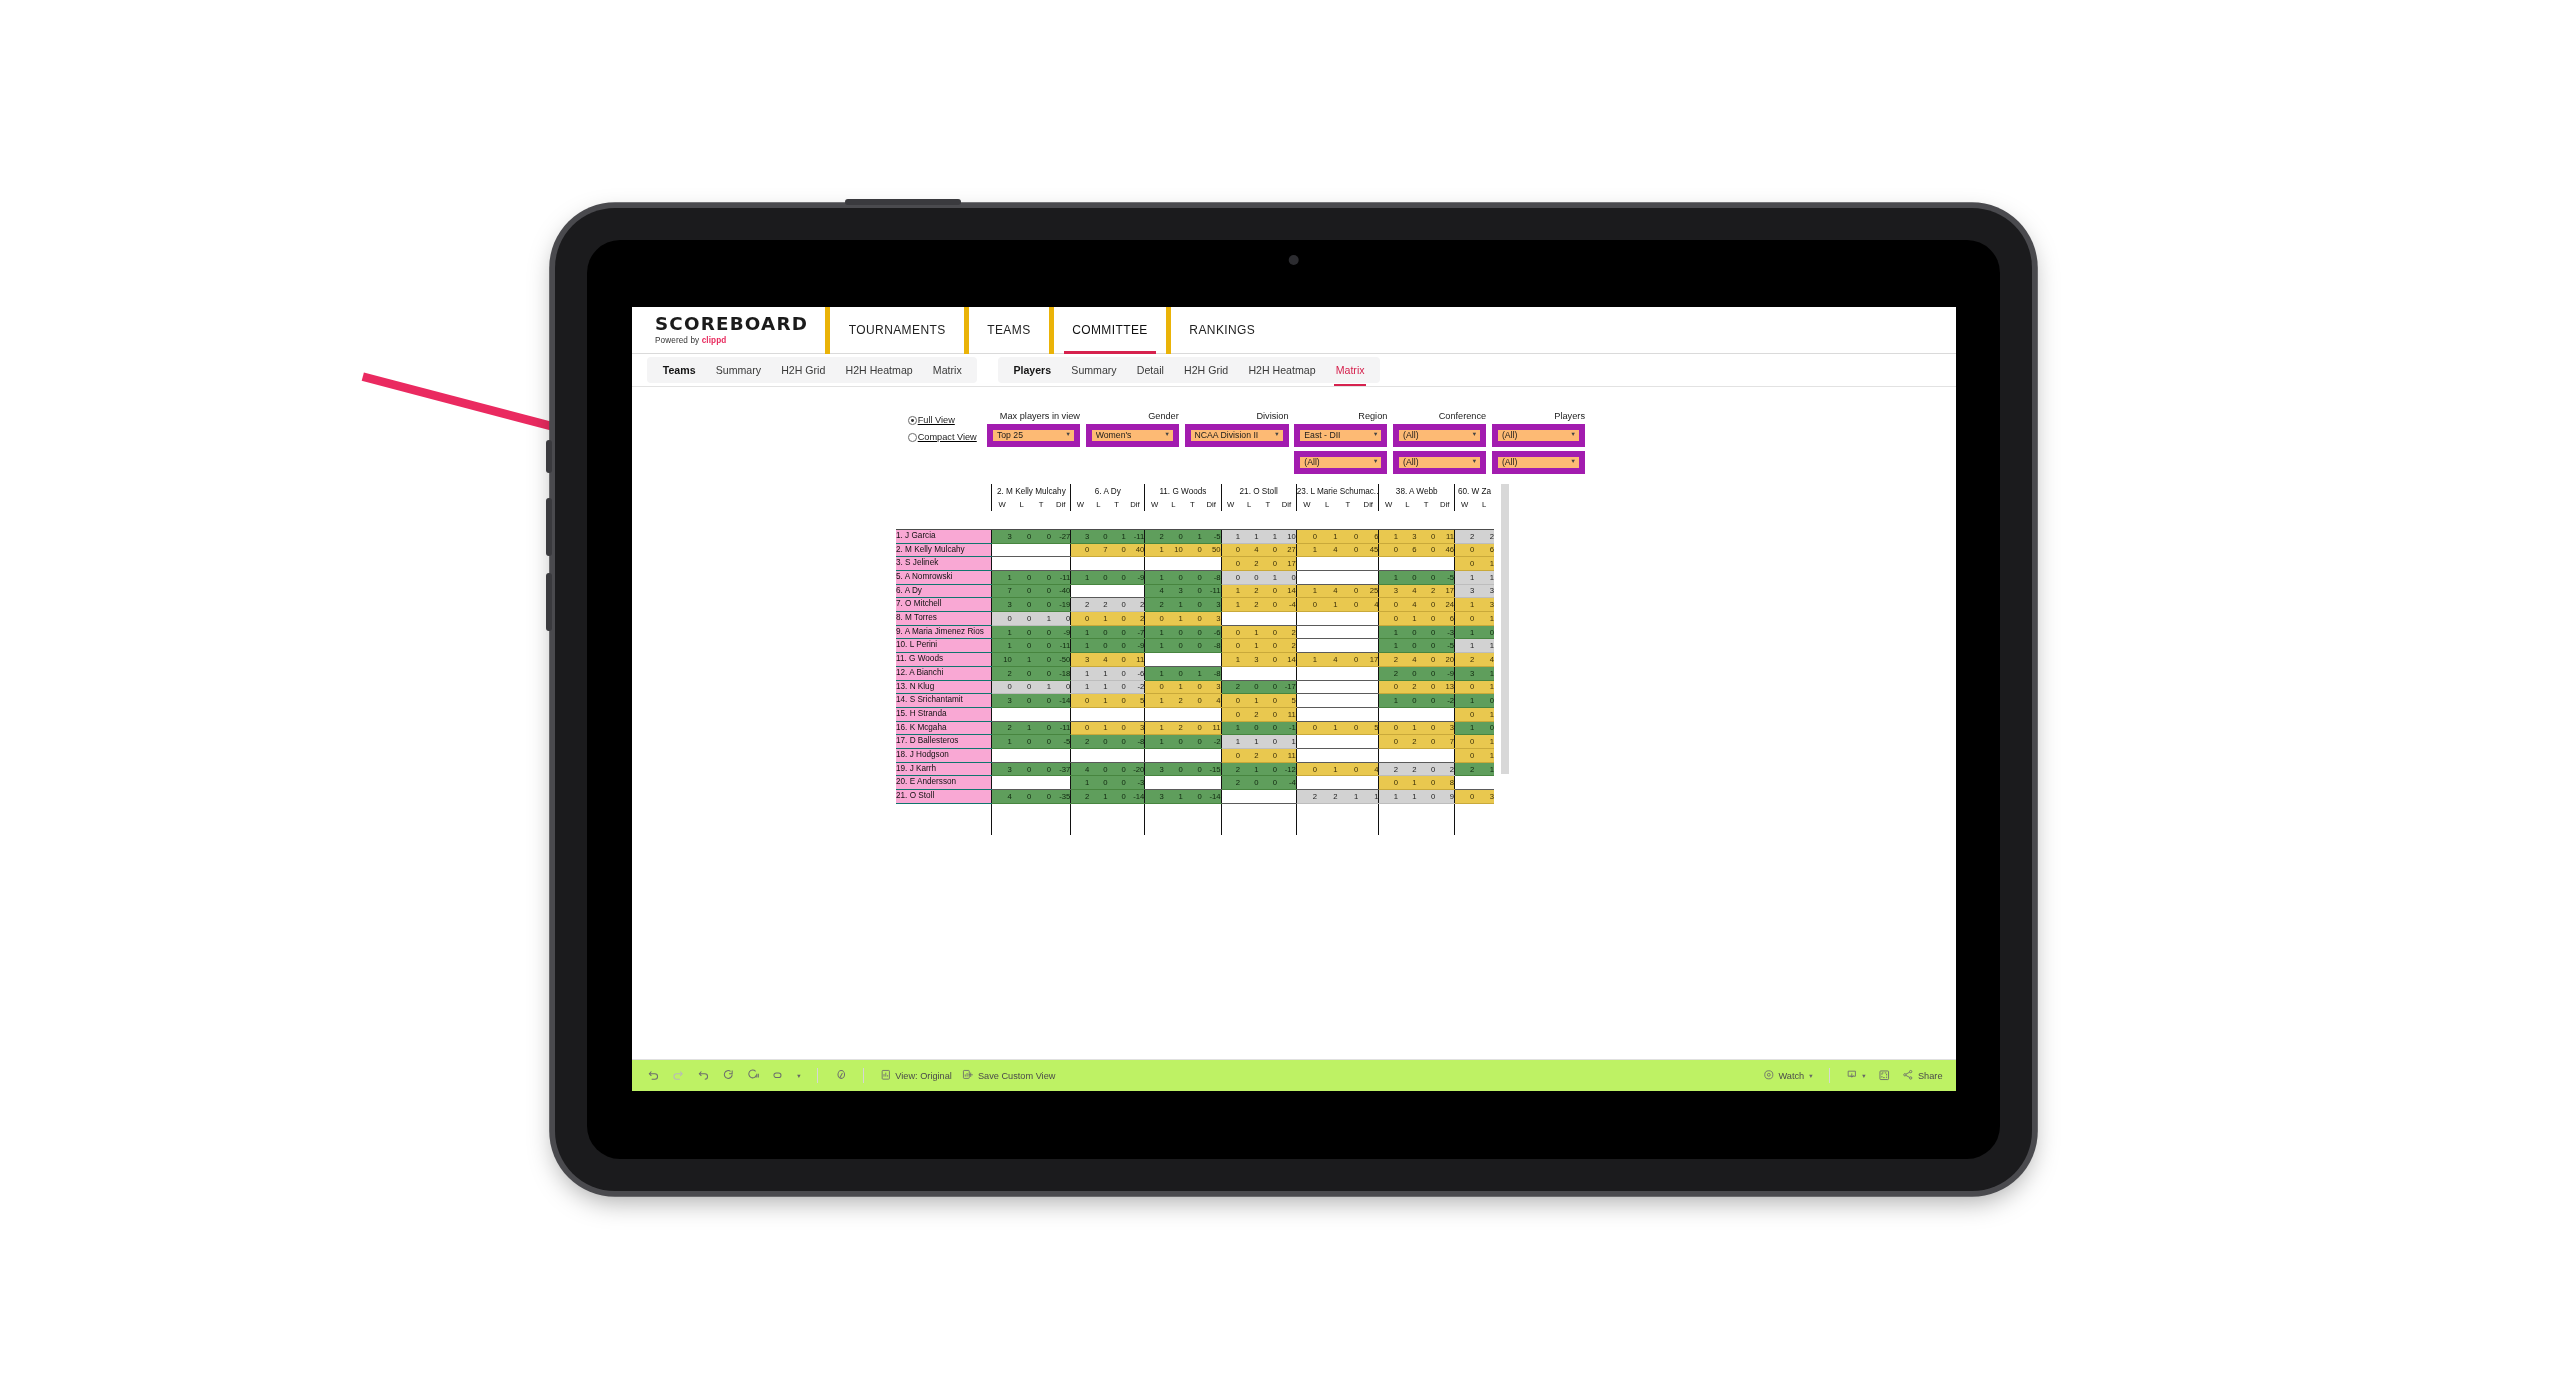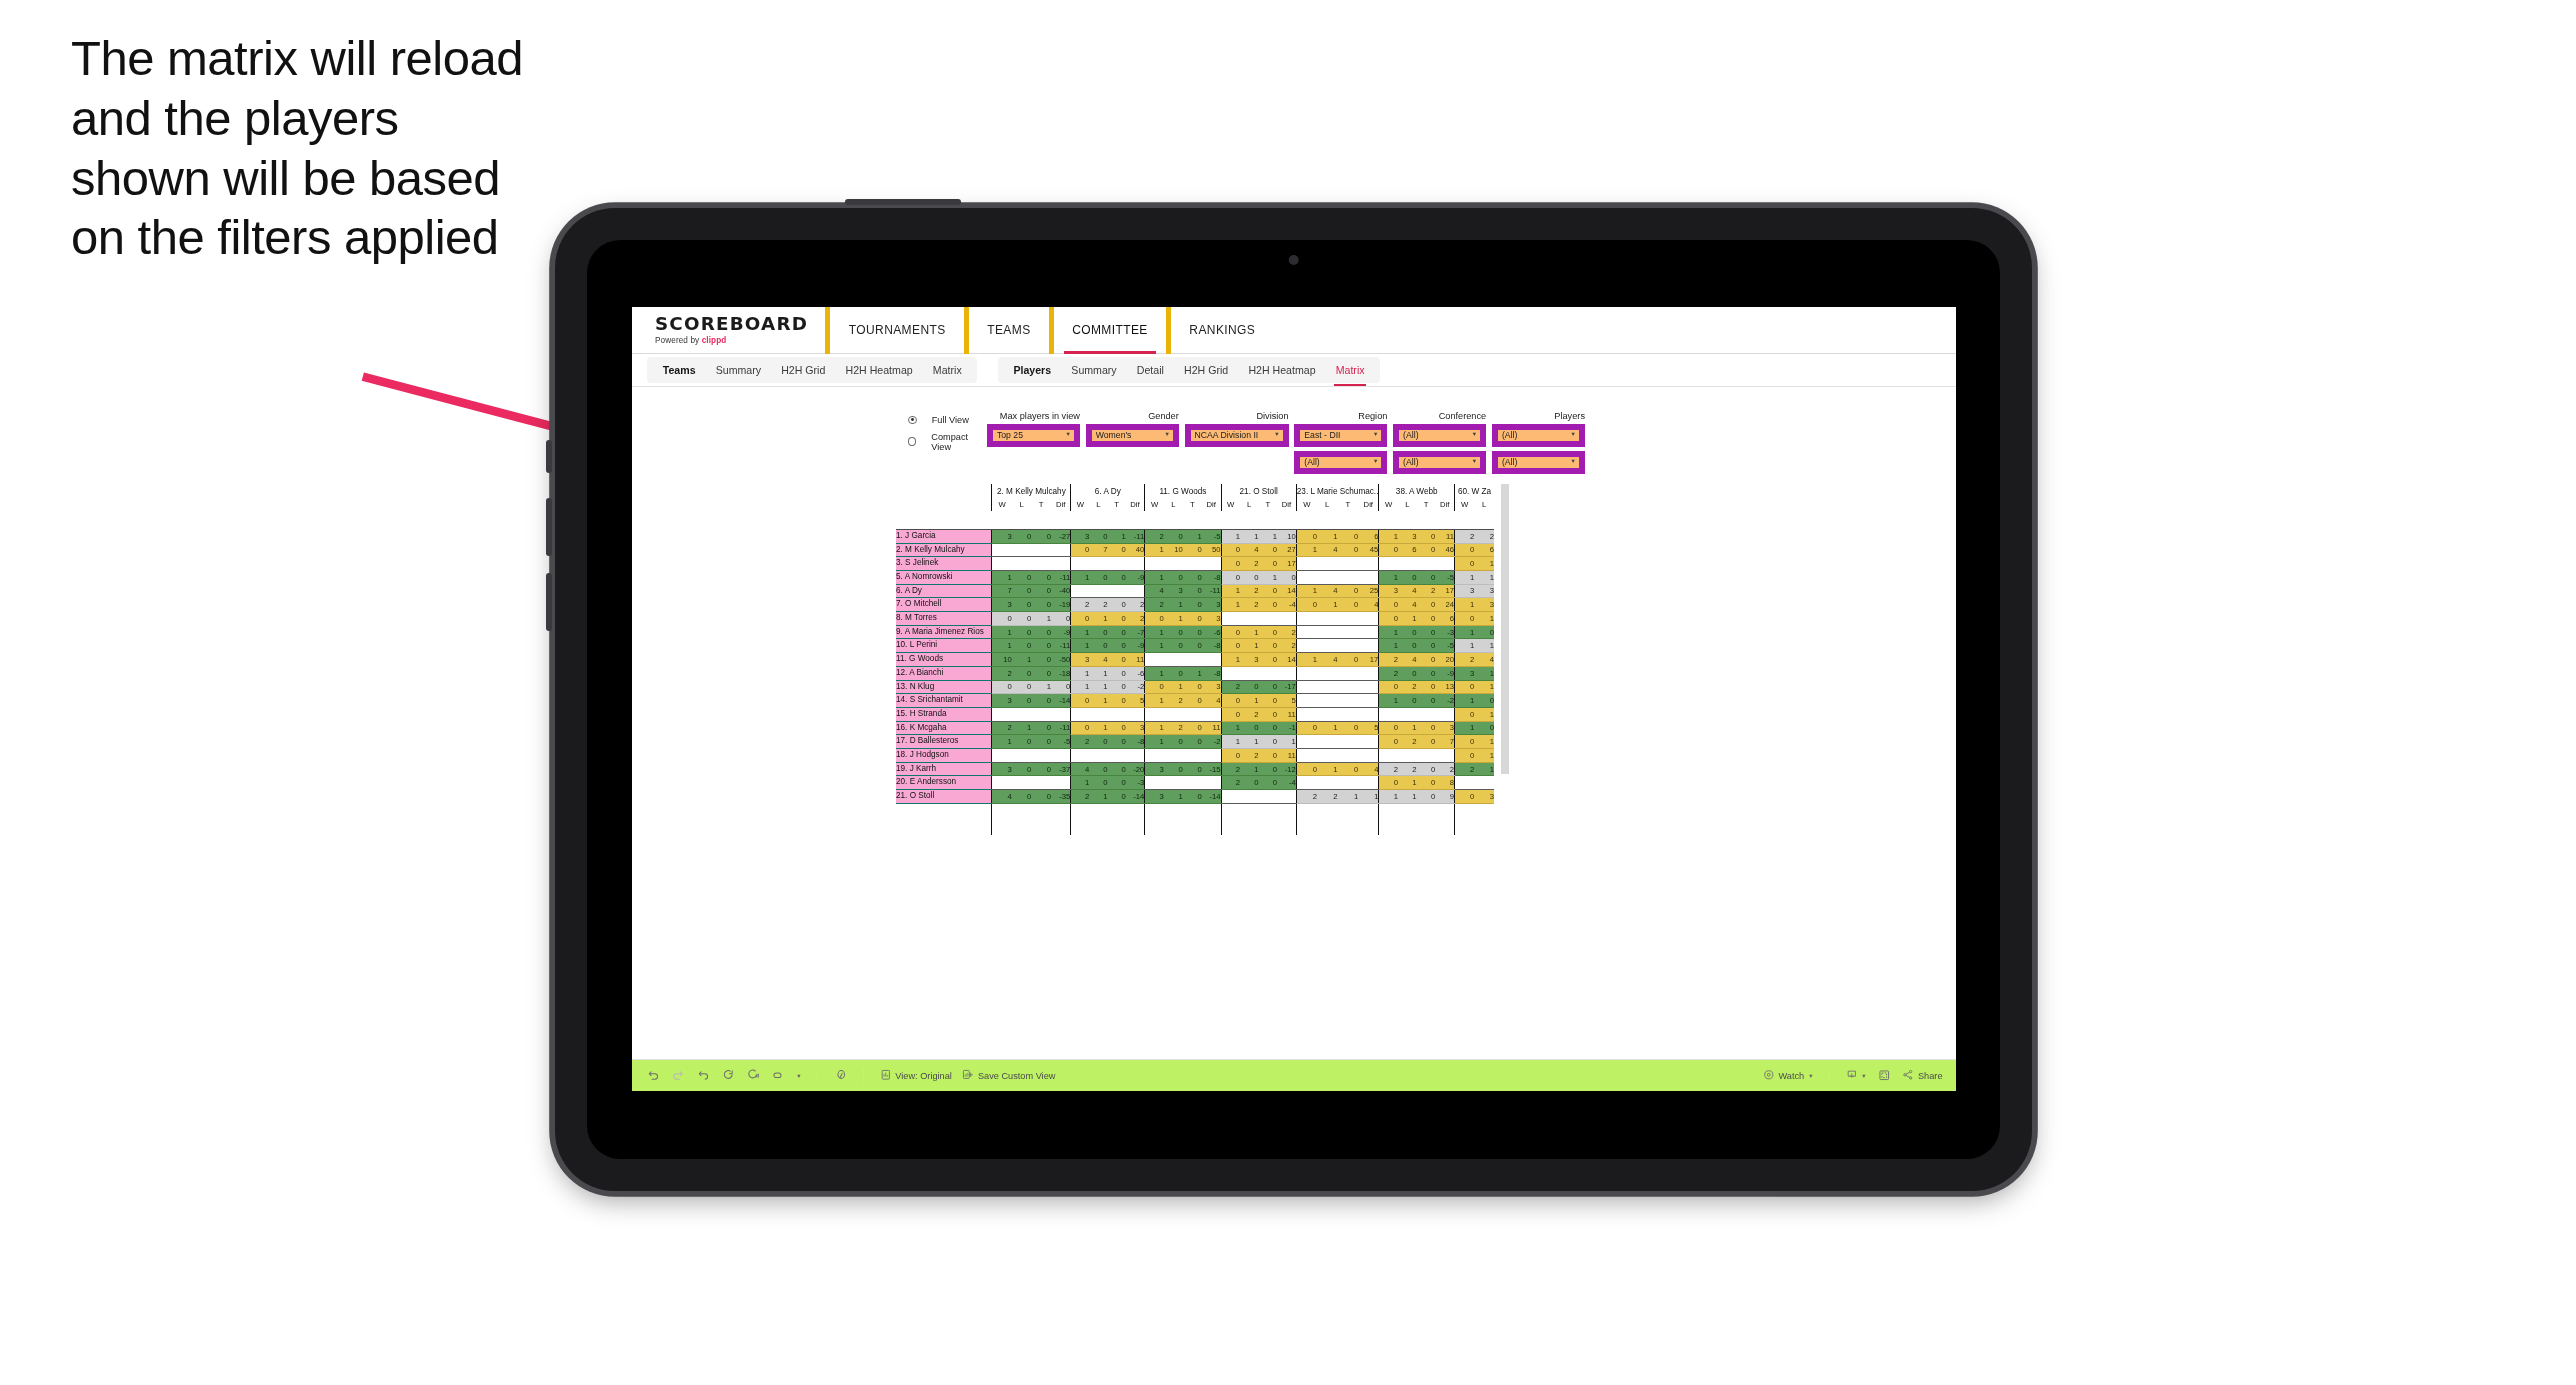--- a/index.html
+++ b/index.html
@@ -85,21 +85,21 @@
   .subitem.lead { font-weight:700; color:#141414; }
   .subitem.sel { color:#d6224e; }
   .subitem.sel::after { content:""; position:absolute; left:5.8px; right:5.8px; bottom:-6.8px; height:1.9px; background:#d6224e; }
 
   
   .canvas { position:relative; height:704px; background:#fff; }
 
   
   .filters { position:absolute; left:276px; top:24px; display:flex; gap:0; align-items:flex-start; }
   .radio-col { width:79px; padding-top:3.9px; }
-  .radio-row { display:flex; align-items:center; gap:15px; margin-bottom:6.8px; }
+  .radio-row { display:flex; align-items:flex-end; gap:1px; margin-bottom:6.8px;text-decoration:underline; }
   .radio { width:8.7px; height:8.7px; border-radius:50%; border:1px solid #6b6b6b; background:#fff; position:relative; }
   .radio.on::after { content:""; position:absolute; left:1.9px; top:1.9px; width:2.9px; height:2.9px; border-radius:50%; background:#333; }
   .radio-lab { font-size:9.2px; color:#1b1b1b; }
   .fgroup { width:93px; margin-right:5.8px;text-align:right; }
   .fgroup.wide { width:104px; }
   .flabel { font-size:9.2px; color:#1b1b1b; margin-bottom:2.9px; white-space:nowrap; }
   .fsel {
     height:23px; border:6px solid #a21caf; background:#fdba74;
     display:flex; align-items:center; justify-content:space-between;
     padding:0 2.9px 0 3.9px; font-size:8.7px; color:#1b1b1b; margin-bottom:3.9px; cursor:pointer;
@@ -156,21 +156,20 @@
   .tb-div { width:1px; height:14.5px; background:#d6d6d6; margin:0 4.8px; }
   .tb-item { display:flex; align-items:center; gap:3.9px; font-size:9.2px; color:#4a4a4a; cursor:pointer; white-space:nowrap; }
   .spring { flex:1 1 auto; }
   .tb-caret { font-size:5.8px; color:#666; }
 </style>
 </head>
 <body>
 
 <div id="root">
 
-  <div class="annotation">The matrix will reload and the players shown will be based on the filters applied</div>
 
   <div class="arrow-wrap">
     <svg width="618" height="309" viewBox="0 0 640 320">
       <defs>
         <marker id="ah" markerWidth="7" markerHeight="7" refX="2.2" refY="3.5" orient="auto">
           <path d="M0,0 L7,3.5 L0,7 Z" fill="#ea2a60"></path>
         </marker>
       </defs>
       <line x1="6" y1="10" x2="560" y2="155" stroke="#ea2a60" stroke-width="9" marker-end="url(#ah)"></line>
     </svg>

